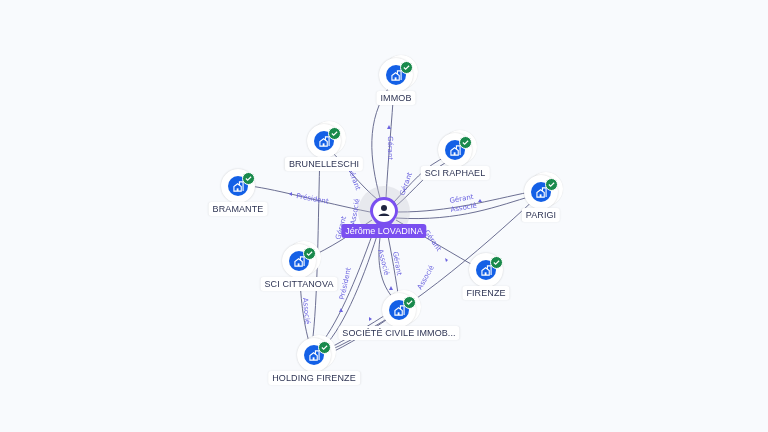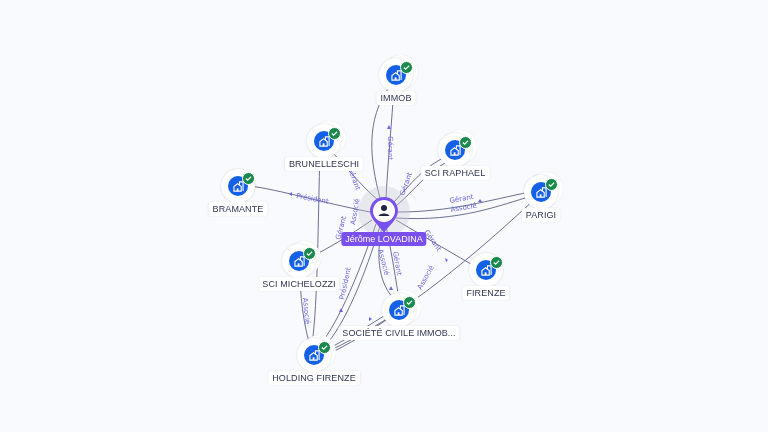--- a/index.html
+++ b/index.html
@@ -38,21 +38,21 @@
   }
   .person { position: absolute; left: 384px; top: 212px; width: 0; height: 0; }
   .person .aura {
     position: absolute; left: -26px; top: -26px; width: 52px; height: 52px;
     border-radius: 50%; background: rgba(200,200,210,0.35);
   }
   .person .pin {
     position: absolute; left: -15px; top: -16px;
   }
   .person .plabel {
-    position: absolute; top: 20px; transform: translateX(-50%);
+    position: absolute; top: 12px; transform: translateX(-50%);
     background: #7a4ff0; color: #ffffff; font-size: 9px;
     padding: 2px 4px; border-radius: 3px; white-space: nowrap;
   }
 </style>
 </head>
 <body>
 
 <svg id="graph" viewBox="0 0 768 432" xmlns="http://www.w3.org/2000/svg">
 
   <g>
@@ -193,21 +193,21 @@
     <svg width="11" height="11" viewBox="0 0 12 12">
         <path d="M1 11 V6 L5 3 L9 6 V11 Z M7 4 V1 H11 V11" fill="none" stroke="#fff" stroke-width="1.2"></path>
         <rect x="4" y="8" width="2" height="3" fill="#fff"></rect>
       </svg>
   </div>
   <div class="check">
       <svg width="7" height="7" viewBox="0 0 8 8">
         <path d="M1 4 L3 6 L7 2" fill="none" stroke="#fff" stroke-width="1.3"></path>
       </svg>
     </div>
-  <div class="label">SCI MICHELOZZI</div>
+  <div class="label">SCI CITTANOVA</div>
 </div>
 
 <div class="node" style="left:486px;top:270px;">
   <div class="halo" style="left:-17px;top:-17px;width:34px;height:34px;"></div>
   <div class="circle">
     <svg width="11" height="11" viewBox="0 0 12 12">
         <path d="M1 11 V6 L5 3 L9 6 V11 Z M7 4 V1 H11 V11" fill="none" stroke="#fff" stroke-width="1.2"></path>
         <rect x="4" y="8" width="2" height="3" fill="#fff"></rect>
       </svg>
   </div>

